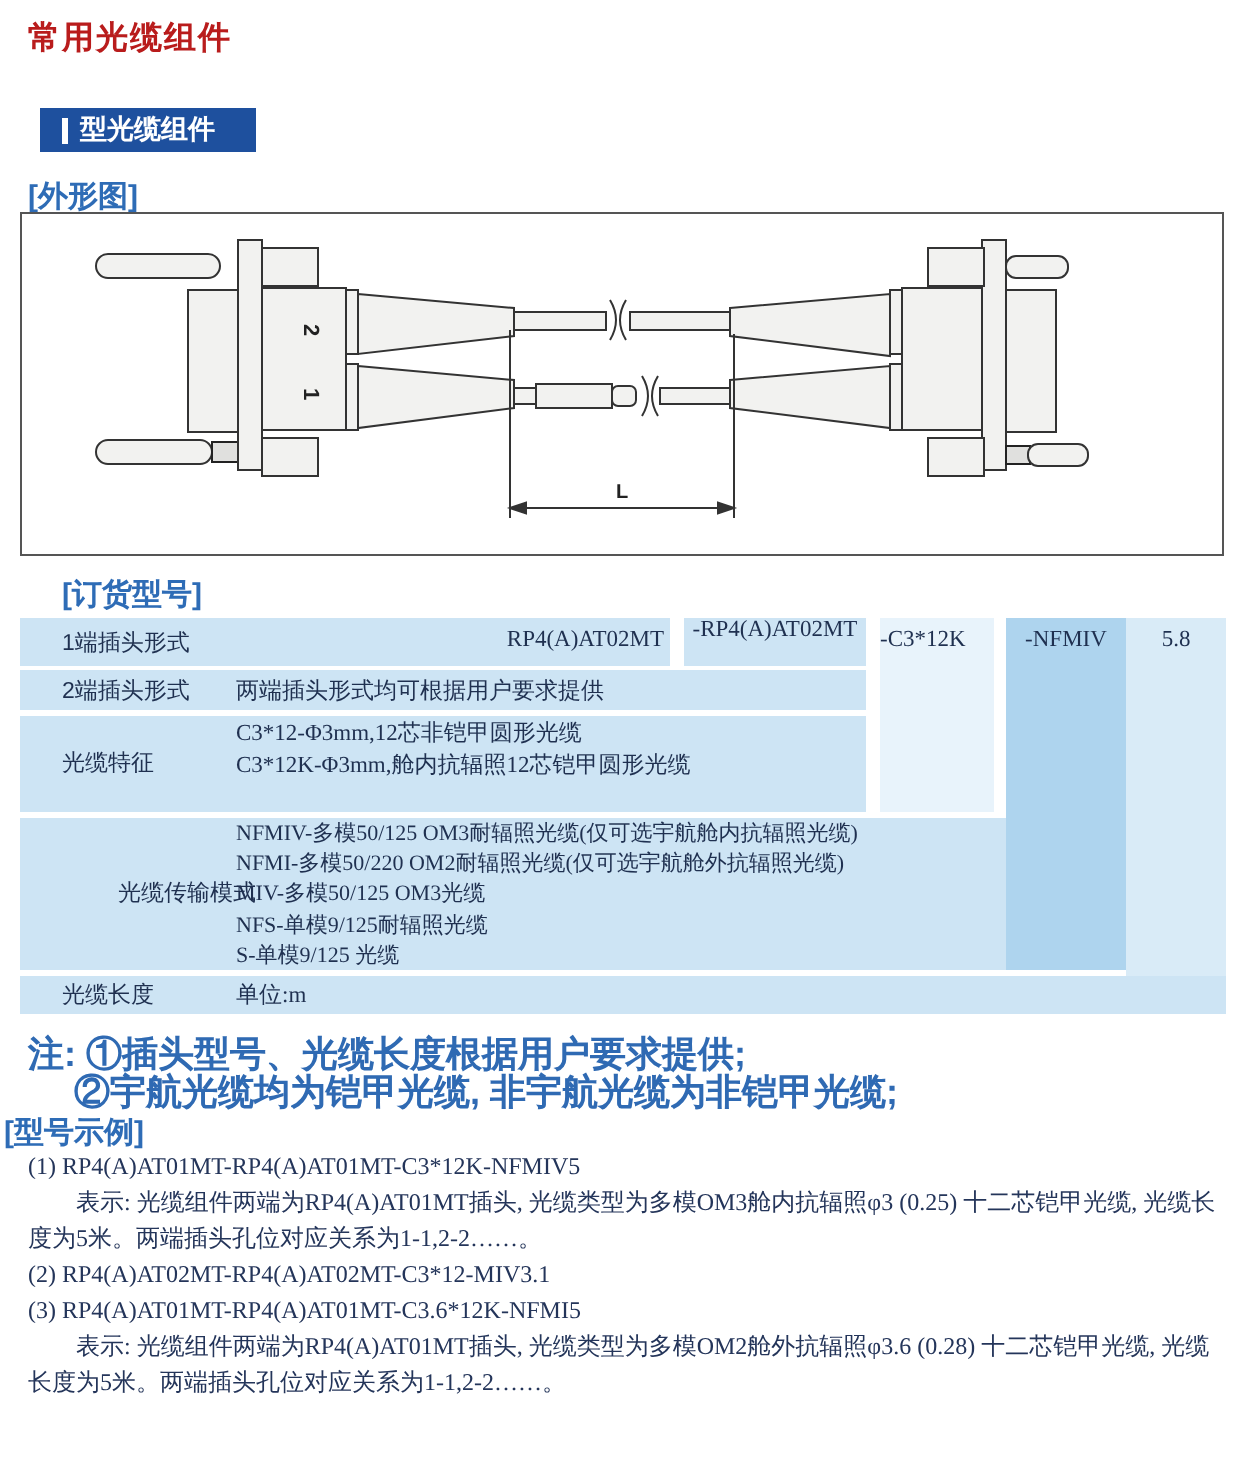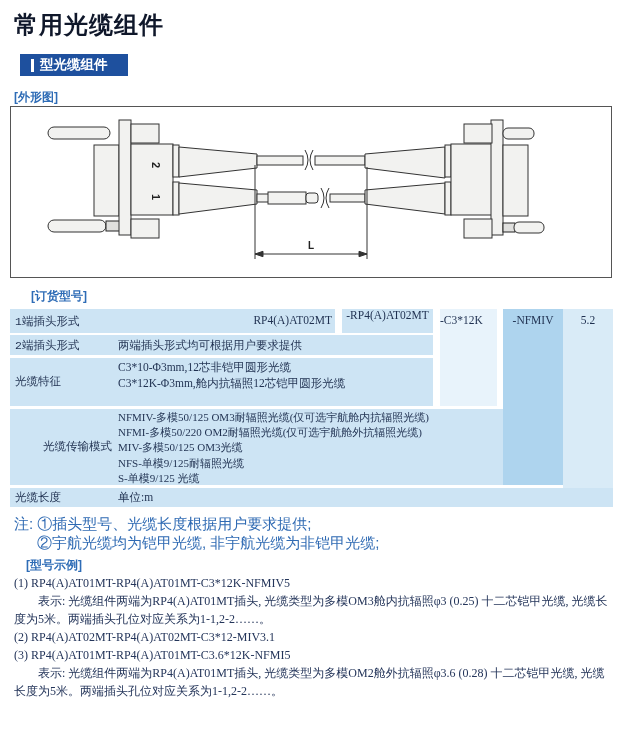--- a/index.html
+++ b/index.html
@@ -1,45 +1,45 @@
 <!DOCTYPE html>
 <html><head>
 <meta charset="utf-8">
 <style>
   html,body{margin:0;padding:0;background:#fff;}
   .page{position:relative;width:622px;height:740px;background:#ffffff;overflow:hidden;
         font-family:"Liberation Sans",sans-serif;}
   .abs{position:absolute;}
 
-  .title{left:14px;top:9px;font-size:24px;font-weight:bold;color:#0f172a;letter-spacing:1px;}
+  .title{left:14px;top:9px;font-size:16px;font-weight:bold;color:#b91c1c;letter-spacing:1px;}
 
   .section-bar{left:20px;top:54px;width:108px;height:22px;background:#1e509e;color:#ffffff;
     display:flex;align-items:center;font-size:13.5px;font-weight:bold;}
   .section-bar .numeral{display:inline-block;width:3px;height:13px;background:#ffffff;
     margin:0 6px 0 11px;overflow:hidden;color:transparent;}
 
-  .bracket-head{font-size:12px;font-weight:600;color:#2e6cb6;}
+  .bracket-head{font-size:15px;font-weight:600;color:#2e6cb6;}
 
   .diagram{left:10px;top:106px;width:602px;height:172px;}
 
   
   .otable{left:10px;top:309px;width:603px;height:198px;font-size:11.5px;color:#1f3050;
     font-family:"Liberation Serif",serif;}
   .band{position:absolute;}
   .c-a{background:#cde4f4;}
   .c-b{background:#e8f3fb;}
   .c-c{background:#aed4ee;}
   .c-d{background:#d9ebf7;}
-  .rowlabel{position:absolute;left:5px;white-space:nowrap;font-family:Liberation Mono, monospace;}
+  .rowlabel{position:absolute;left:21px;white-space:nowrap;font-family:Liberation Sans, sans-serif;}
   .rowcontent{position:absolute;left:108px;white-space:nowrap;}
   .seg{position:absolute;text-align:center;white-space:nowrap;}
   .lines3 div{line-height:16px;}
   .lines5 div{line-height:15.2px;font-size:11px;}
 
-  .note{font-size:15px;color:#2f6ab3;font-weight:400;white-space:nowrap;}
+  .note{font-size:18px;color:#2f6ab3;font-weight:700;white-space:nowrap;}
 
   .examples{left:14px;top:574px;width:596px;font-family:"Liberation Serif",serif;
     font-size:12px;color:#24355a;line-height:18px;}
   .examples p{margin:0;}
   .examples .desc{text-indent:2em;}
 
   svg text{font-family:"Liberation Sans",sans-serif;}
 </style>
 </head>
 <body>
@@ -130,45 +130,45 @@
     <div class="rowlabel" style="top:5px;">1端插头形式</div>
     <div class="rowlabel" style="top:29px;">2端插头形式</div>
     <div class="rowlabel" style="top:65px;">光缆特征</div>
     <div class="rowlabel" style="top:130px;margin-left:28px;">光缆传输模式</div>
     <div class="rowlabel" style="top:181px;">光缆长度</div>
 
     <div class="seg" style="left:150px;top:5px;width:172px;text-align:right;">RP4(A)AT02MT</div>
     <div class="seg" style="left:332px;top:0;width:91px;">-RP4(A)AT02MT</div>
     <div class="seg" style="left:430px;top:5px;width:39px;">-C3*12K</div>
     <div class="seg" style="left:493px;top:5px;width:60px;font-family:Liberation Serif, serif;">-NFMIV</div>
-    <div class="seg" style="left:553px;top:5px;width:50px;">5.2</div>
+    <div class="seg" style="left:553px;top:5px;width:50px;">5.8</div>
 
     <div class="rowcontent" style="top:29px;">两端插头形式均可根据用户要求提供</div>
     <div class="rowcontent lines3" style="top:50px;">
-      <div>C3*10-Φ3mm,12芯非铠甲圆形光缆</div>
+      <div>C3*12-Φ3mm,12芯非铠甲圆形光缆</div>
       <div>C3*12K-Φ3mm,舱内抗辐照12芯铠甲圆形光缆</div>
     </div>
     <div class="rowcontent lines5" style="top:101px;">
       <div>NFMIV-多模50/125 OM3耐辐照光缆(仅可选宇航舱内抗辐照光缆)</div>
       <div>NFMI-多模50/220 OM2耐辐照光缆(仅可选宇航舱外抗辐照光缆)</div>
       <div>MIV-多模50/125 OM3光缆</div>
       <div>NFS-单模9/125耐辐照光缆</div>
       <div>S-单模9/125 光缆</div>
     </div>
     <div class="rowcontent" style="top:181px;">单位:m</div>
   </div>
 
   <div class="abs note" style="left:14px;top:515px;">
     <span>注: </span><span>①插头型号、光缆长度根据用户要求提供;</span>
   </div>
   <div class="abs note" style="left:37px;top:534px;">
     <span>②宇航光缆均为铠甲光缆, 非宇航光缆为非铠甲光缆;</span>
   </div>
 
-  <div class="abs bracket-head" style="left:26px;top:557px;">[型号示例]</div>
+  <div class="abs bracket-head" style="left:2px;top:557px;">[型号示例]</div>
 
   <div class="abs examples">
     <p class="code">(1) RP4(A)AT01MT-RP4(A)AT01MT-C3*12K-NFMIV5</p>
     <p class="desc">表示: 光缆组件两端为RP4(A)AT01MT插头, 光缆类型为多模OM3舱内抗辐照φ3 (0.25) 十二芯铠甲光缆, 光缆长度为5米。两端插头孔位对应关系为1-1,2-2……。</p>
     <p class="code">(2) RP4(A)AT02MT-RP4(A)AT02MT-C3*12-MIV3.1</p>
     <p class="code">(3) RP4(A)AT01MT-RP4(A)AT01MT-C3.6*12K-NFMI5</p>
     <p class="desc">表示: 光缆组件两端为RP4(A)AT01MT插头, 光缆类型为多模OM2舱外抗辐照φ3.6 (0.28) 十二芯铠甲光缆, 光缆长度为5米。两端插头孔位对应关系为1-1,2-2……。</p>
   </div>
 
 </div>

